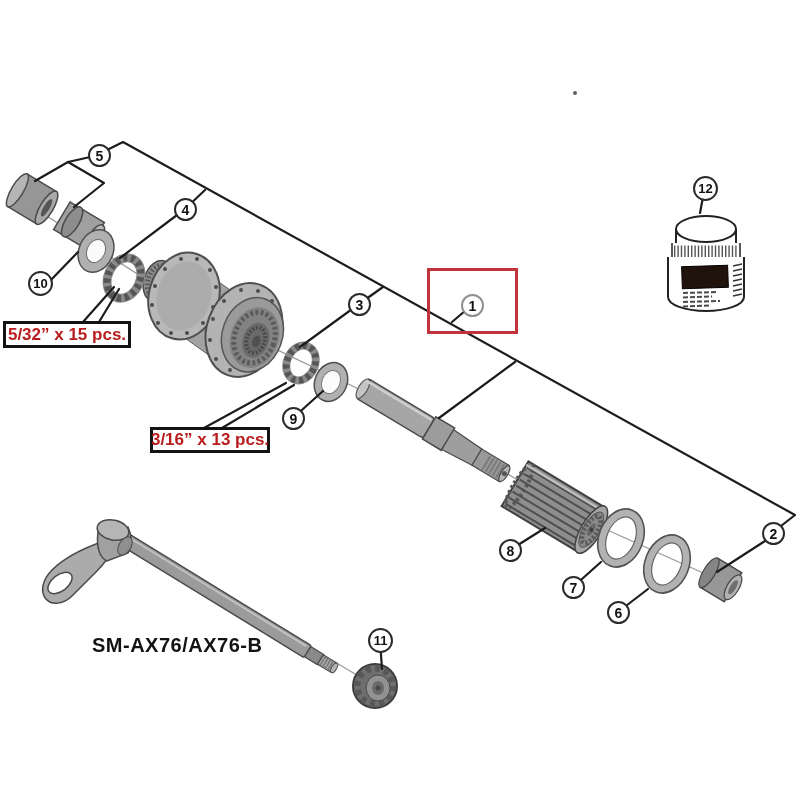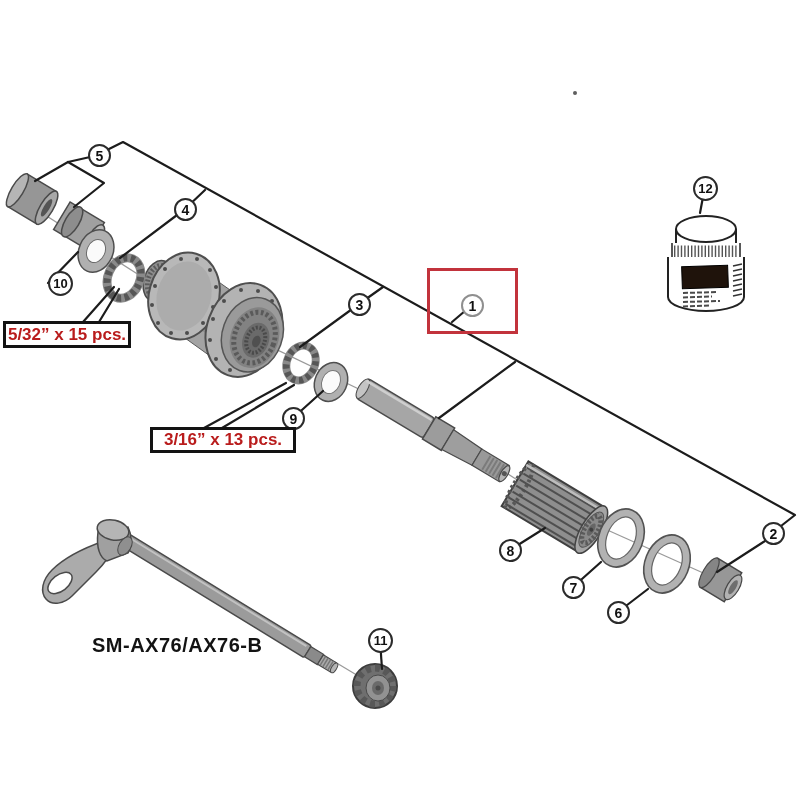--- a/index.html
+++ b/index.html
@@ -256,22 +256,22 @@
 
   <div class="callout gray" style="left:461px;top:294px;">1</div>
   <div class="callout" style="left:762px;top:522px;">2</div>
   <div class="callout" style="left:348px;top:293px;">3</div>
   <div class="callout" style="left:174px;top:198px;">4</div>
   <div class="callout" style="left:88px;top:144px;">5</div>
   <div class="callout" style="left:607px;top:601px;">6</div>
   <div class="callout" style="left:562px;top:576px;">7</div>
   <div class="callout" style="left:499px;top:539px;">8</div>
   <div class="callout" style="left:282px;top:407px;">9</div>
-  <div class="callout big" style="left:48px;top:271px;">10</div>
+  <div class="callout big" style="left:28px;top:271px;">10</div>
   <div class="callout big" style="left:368px;top:628px;">11</div>
   <div class="callout big" style="left:693px;top:176px;">12</div>
 
   <div class="label-box" style="left:3px;top:321px;width:128px;height:27px;font-size:17px;">5/32” x 15 pcs.</div>
-  <div class="label-box" style="left:150px;top:427px;width:146px;height:26px;font-size:17px;">3/16” x 13 pcs.</div>
+  <div class="label-box" style="left:150px;top:427px;width:120px;height:26px;font-size:17px;">3/16” x 13 pcs.</div>
 
   <div class="model-label" style="left:92px;top:634px;">SM-AX76/AX76-B</div>
 
 </div>
 
 </body></html>

